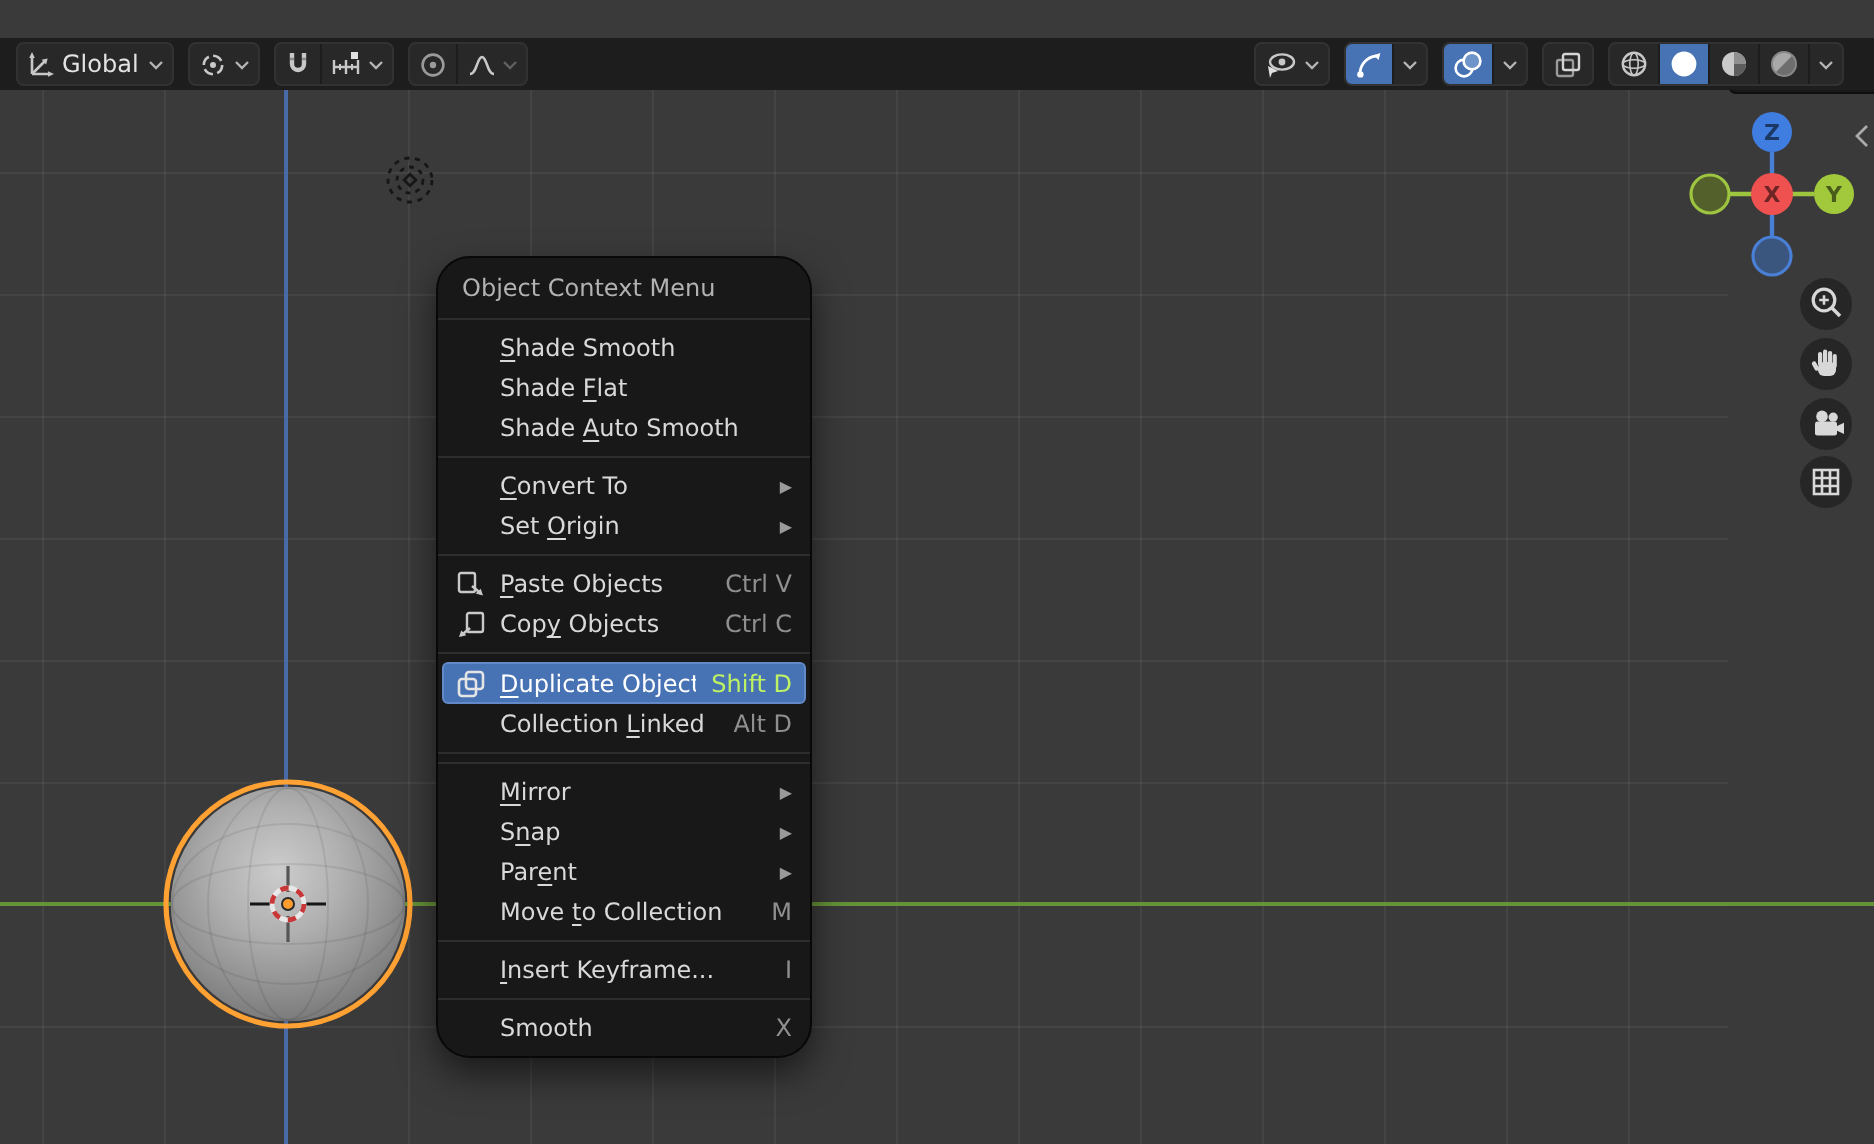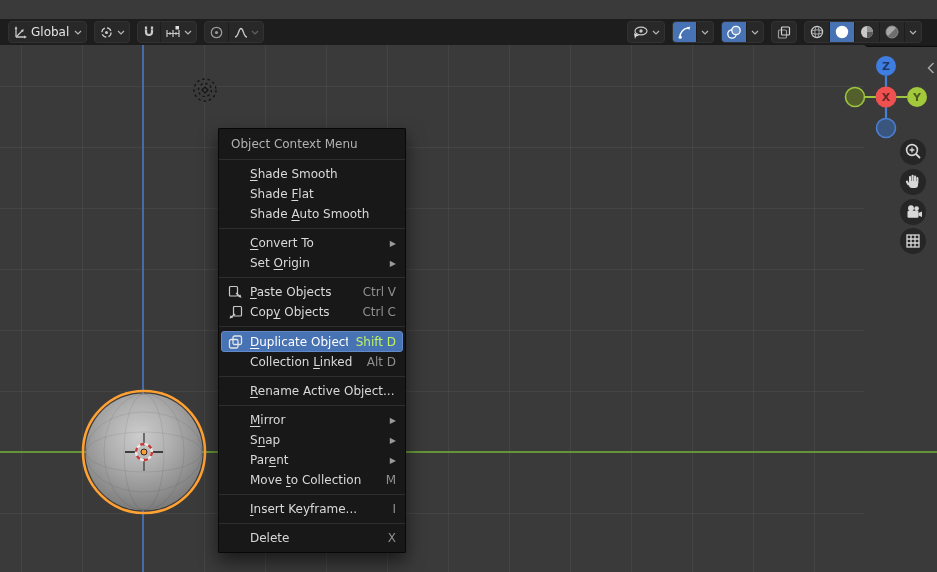--- a/index.html
+++ b/index.html
@@ -24,21 +24,21 @@
   .axis-horiz{position:absolute;left:0;top:425px;width:937px;height:2px;background:#6ca236;opacity:.85;}
 
   
   .options-btn{position:absolute;left:864px;top:2px;height:17px;padding:0 8px;background:#191919;border:1px solid #0e0e0e;border-radius:4px;color:#d2d2d2;display:flex;align-items:center;gap:6px;}
   .collapse-arrow{position:absolute;left:927px;top:36px;}
 
   
   .vtool{position:absolute;left:900px;width:26px;height:26px;border-radius:50%;background:rgba(22,22,22,.55);display:flex;align-items:center;justify-content:center;}
 
   
-  .menu{position:absolute;left:218px;top:128px;width:188px;box-sizing:border-box;background:#181818;border:1px solid #080808;border-radius:1px;box-shadow:0 8px 18px rgba(0,0,0,.55);padding:3px 0 4px;z-index:40;color:#d9d9d9;}
+  .menu{position:absolute;left:218px;top:128px;width:188px;box-sizing:border-box;background:#181818;border:1px solid #080808;border-radius:17px;box-shadow:0 8px 18px rgba(0,0,0,.55);padding:3px 0 4px;z-index:40;color:#d9d9d9;}
   .menu-title{height:23px;display:flex;align-items:center;padding:0 12px;color:#b2b2b2;}
   .menu-sep{height:1px;background:#2e2e2e;margin:4px 0;}
   .menu-item{height:20px;display:flex;align-items:center;padding:0 9px 0 8px;position:relative;}
   .menu-item.hl{background:#4772b3;border:1px solid #6389c9;border-radius:3px;margin:0 2px;padding:0 6px 0 5px;height:19px;color:#fff;}
   .mi-icon{width:17px;margin-right:6px;display:flex;align-items:center;justify-content:center;flex:none;}
   .mi-label{flex:1;white-space:nowrap;overflow:hidden;}
   .accel{text-decoration:underline;text-underline-offset:2px;}
   .mi-short{color:#8f8f8f;margin-left:8px;}
   .menu-item.hl .mi-short{color:#bef264;}
   .mi-sub{color:#9a9a9a;font-size:8px;margin-left:8px;}
@@ -396,24 +396,20 @@
             </span>
             <span class="mi-label"><span></span><span class="accel">D</span><span>uplicate Objects</span></span>
             <span class="mi-short">Shift D</span>
           </div>
           <div class="menu-item">
             <span class="mi-icon"></span>
             <span class="mi-label"><span>Collection </span><span class="accel">L</span><span>inked</span></span>
             <span class="mi-short">Alt D</span>
           </div>
           <div class="menu-sep"></div>
-          <div class="menu-item">
-            <span class="mi-icon"></span>
-            <span class="mi-label"><span></span><span class="accel">R</span><span>ename Active Object...</span></span>
-          </div>
           <div class="menu-sep"></div>
           <div class="menu-item">
             <span class="mi-icon"></span>
             <span class="mi-label"><span></span><span class="accel">M</span><span>irror</span></span>
             <span class="mi-sub">▶</span>
           </div>
           <div class="menu-item">
             <span class="mi-icon"></span>
             <span class="mi-label"><span>S</span><span class="accel">n</span><span>ap</span></span>
             <span class="mi-sub">▶</span>
@@ -430,20 +426,20 @@
           </div>
           <div class="menu-sep"></div>
           <div class="menu-item">
             <span class="mi-icon"></span>
             <span class="mi-label"><span></span><span class="accel">I</span><span>nsert Keyframe...</span></span>
             <span class="mi-short">I</span>
           </div>
           <div class="menu-sep"></div>
           <div class="menu-item">
             <span class="mi-icon"></span>
-            <span class="mi-label"><span>Delete</span><span class="accel"></span><span></span></span>
+            <span class="mi-label"><span>Smooth</span><span class="accel"></span><span></span></span>
             <span class="mi-short">X</span>
           </div>
         </div>
     </div>
 
   </div>
 </div>
 
 </body></html>

